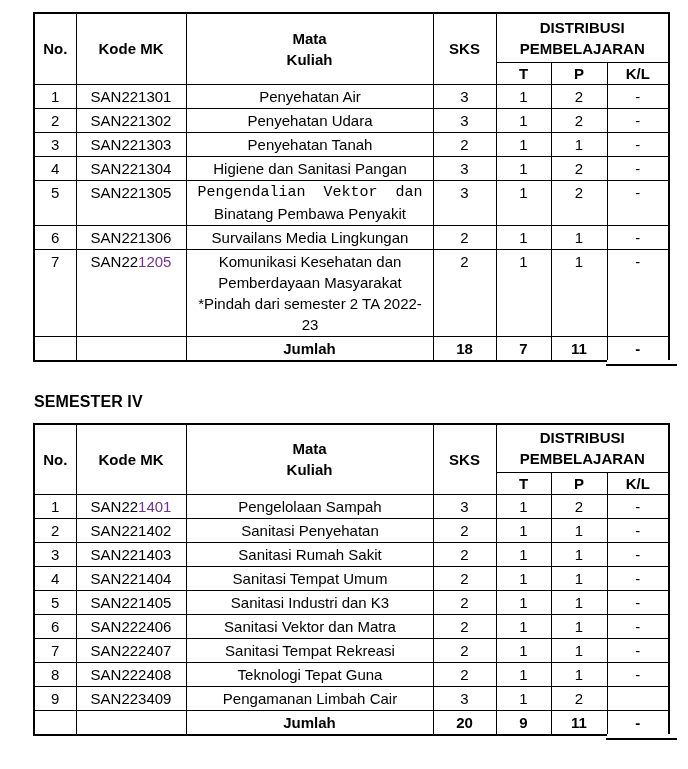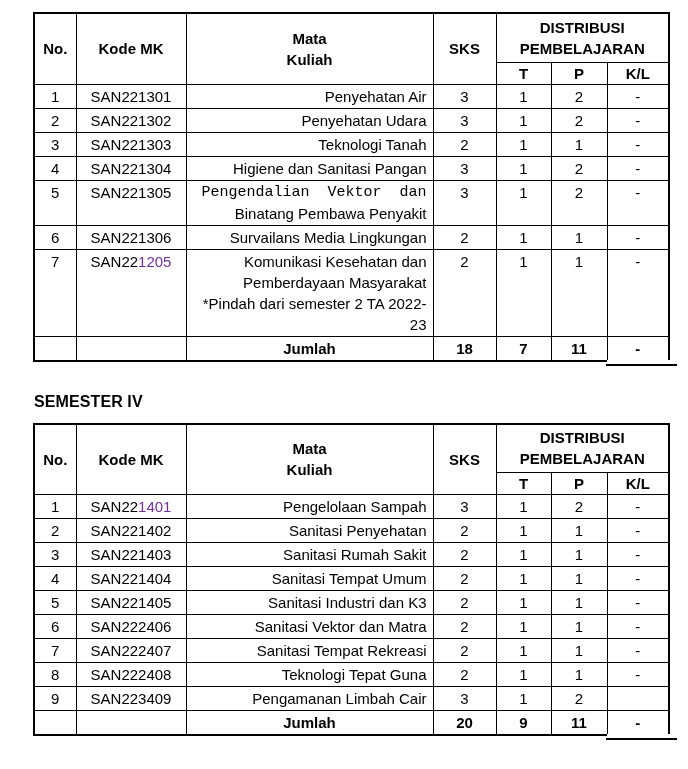--- a/index.html
+++ b/index.html
@@ -38,21 +38,21 @@
   }
   thead tr.header-main { height: 49px; }
   thead tr.header-sub { height: 21px; }
   tbody td {
     font-size: 15px;
     line-height: 21px;
     padding: 1px 4px;
     vertical-align: top;
   }
   .cell-center { text-align: center; }
-  .name-cell { text-align: right; padding-left: 7px; padding-right: 6px; }
+  .name-cell { text-align: center; padding-left: 7px; padding-right: 6px; }
   .justify-line { word-spacing: 9px; font-family: Liberation Mono, monospace; }
   .purple { color: var(--accent-purple); }
   tfoot td {
     font-size: 15px;
     font-weight: bold;
     text-align: center;
     vertical-align: middle;
     height: 17px;
     line-height: 21px;
   }
@@ -122,21 +122,21 @@
             </td>
             <td class="cell-center">3</td>
             <td class="cell-center">1</td>
             <td class="cell-center">2</td>
             <td class="cell-center">-</td>
           </tr>
           <tr>
             <td class="cell-center">3</td>
             <td class="cell-center"><span>SAN221303</span></td>
             <td class="name-cell">
-              <div>Teknologi Tanah</div>
+              <div>Penyehatan Tanah</div>
             </td>
             <td class="cell-center">2</td>
             <td class="cell-center">1</td>
             <td class="cell-center">1</td>
             <td class="cell-center">-</td>
           </tr>
           <tr>
             <td class="cell-center">4</td>
             <td class="cell-center"><span>SAN221304</span></td>
             <td class="name-cell">

